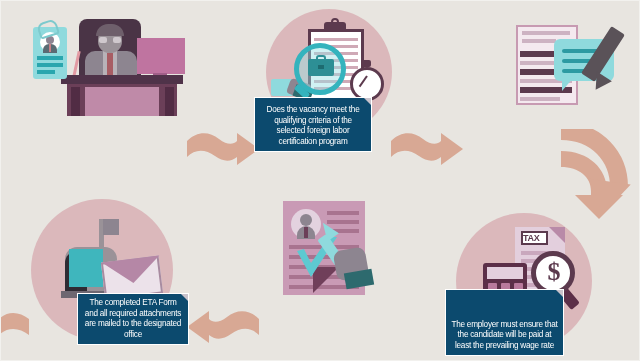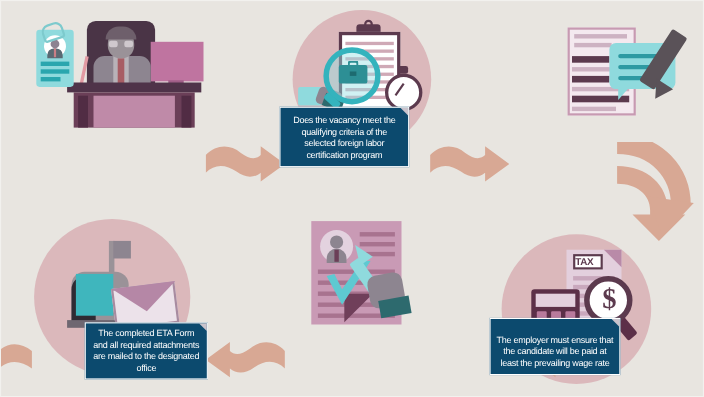--- a/index.html
+++ b/index.html
@@ -337,21 +337,21 @@
     <div class="sh env"></div>
     <div class="sh envflap"></div>
   </div>
 
 
   <div class="caption" style="left:253px; top:96px; width:118px; height:55px;">
     <span class="txt">Does the vacancy meet the qualifying criteria of the selected foreign labor certification program</span>
   </div>
 
 
-  <div class="caption" style="left:444px; top:288px; width:119px; height:52px;">
+  <div class="caption" style="left:444px; top:288px; width:119px; height:67px;">
     <span class="txt">The employer must ensure that the candidate will be paid at least the prevailing wage rate</span>
   </div>
 
 
   <div class="caption" style="left:76px; top:292px; width:112px; height:52px;">
     <span class="txt">The completed ETA Form and all required attachments are mailed to the designated office</span>
   </div>
 
 </div>
 

